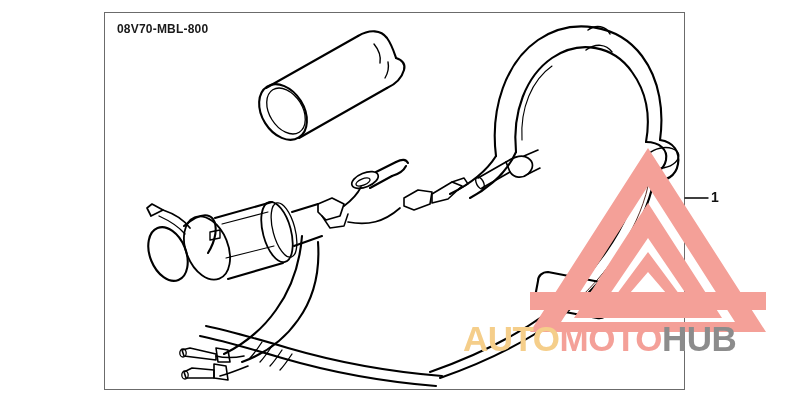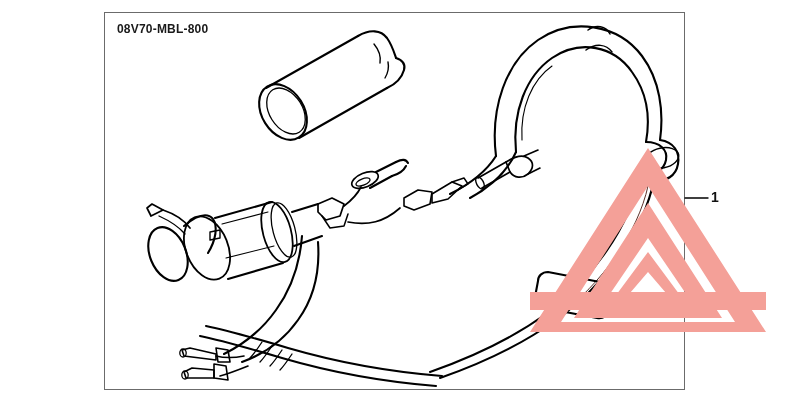--- a/index.html
+++ b/index.html
@@ -233,14 +233,17 @@
       <path d="M 648 148 L 766 332 L 530 332 Z M 648 186 L 735 322 L 561 322 Z" fill-rule="evenodd"></path>
 
       <path d="M 648 203 L 722 318 L 574 318 Z M 648 238 L 697 310 L 599 310 Z" fill-rule="evenodd"></path>
 
       <path d="M 648 252 L 688 306 L 608 306 Z M 648 272 L 672 300 L 624 300 Z" fill-rule="evenodd"></path>
 
       <rect x="530" y="292" width="236" height="18"></rect>
     </g>
   </svg>
 
+  <div id="wm-text">
+    <span style="color:#F5CE8A">AUTO</span><span style="color:#F4A098">MOTO</span><span style="color:#8C8C8C">HUB</span>
+  </div>
 
 </div>
 
 </body></html>

